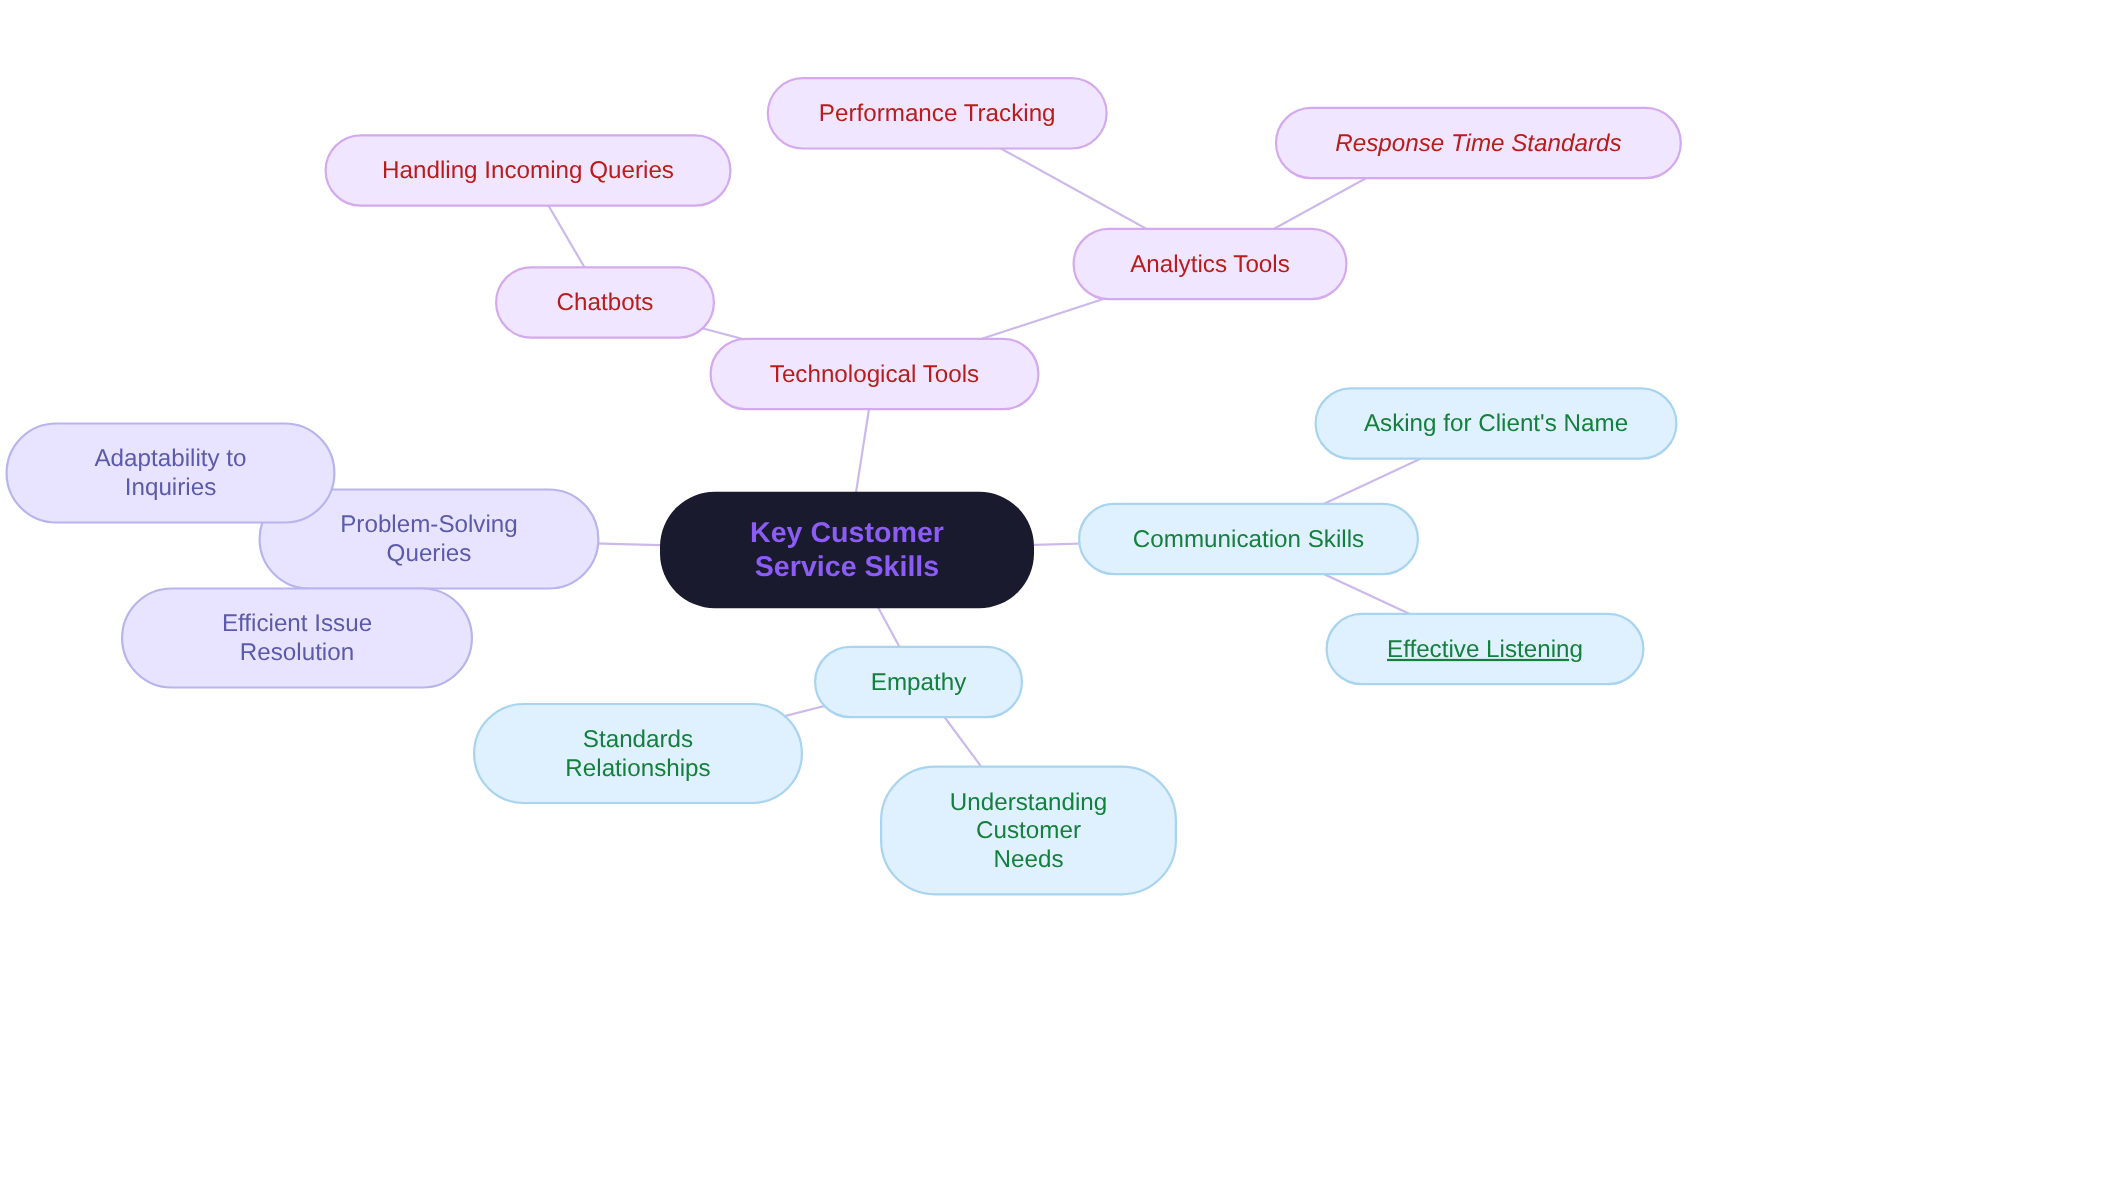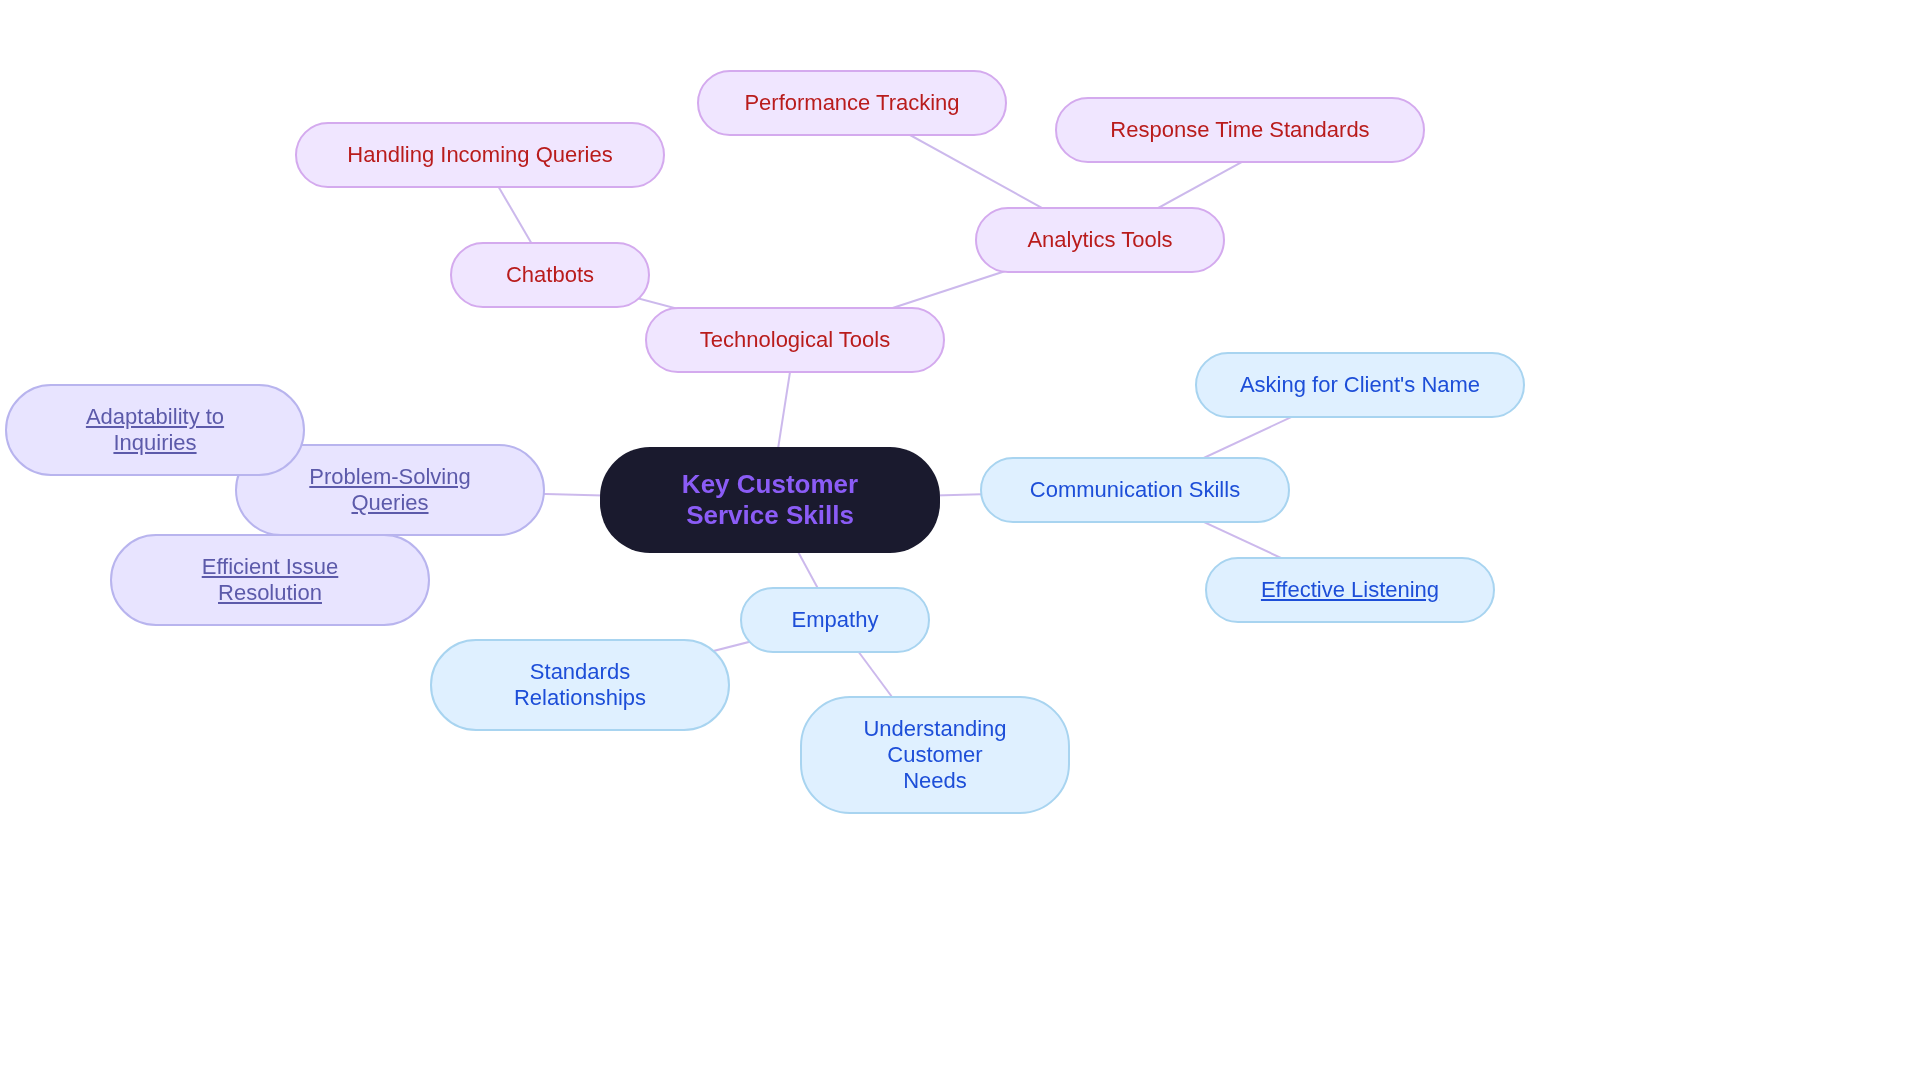--- a/index.html
+++ b/index.html
@@ -46,32 +46,31 @@
     }
     .node-purple {
       background: #f0e6ff;
       color: #b91c1c;
       border: 2px solid #d4aaee;
       font-size: 22px;
       padding: 18px 36px;
     }
     .node-blue {
       background: #dff0ff;
-      color: #1d4ed8;
+      color: #15803d;
       border: 2px solid #a8d4f0;
       font-size: 22px;
       padding: 18px 36px;
     }
     .node-lavender {
       background: #e8e4ff;
       color: #5c5aaa;
       border: 2px solid #b8b4ee;
       font-size: 22px;
       padding: 18px 36px;
-      text-decoration: underline;
     }
   </style>
 </head>
 <body>
 
 <div id="mind-map-container">
   <svg id="connections">
       <line x1="770" y1="500" x2="795" y2="340" stroke="#c0a8e8" stroke-width="2" opacity="0.8"></line>
       <line x1="795" y1="340" x2="1100" y2="240" stroke="#c0a8e8" stroke-width="2" opacity="0.8"></line>
       <line x1="795" y1="340" x2="550" y2="275" stroke="#c0a8e8" stroke-width="2" opacity="0.8"></line>
@@ -84,21 +83,21 @@
       <line x1="770" y1="500" x2="1135" y2="490" stroke="#c0a8e8" stroke-width="2" opacity="0.8"></line>
       <line x1="1135" y1="490" x2="1360" y2="385" stroke="#c0a8e8" stroke-width="2" opacity="0.8"></line>
       <line x1="1135" y1="490" x2="1350" y2="590" stroke="#c0a8e8" stroke-width="2" opacity="0.8"></line>
       <line x1="770" y1="500" x2="835" y2="620" stroke="#c0a8e8" stroke-width="2" opacity="0.8"></line>
       <line x1="835" y1="620" x2="580" y2="685" stroke="#c0a8e8" stroke-width="2" opacity="0.8"></line>
       <line x1="835" y1="620" x2="935" y2="755" stroke="#c0a8e8" stroke-width="2" opacity="0.8"></line>
     </svg>
   <div id="nodes-container">
       <div class="node node-center" style="left: 770px; top: 500px;">Key Customer Service Skills</div>
       <div class="node node-purple" style="left: 852px; top: 103px; width: 310px; white-space: pre-line;">Performance Tracking</div>
-      <div class="node node-purple" style="left: 1240px; top: 130px; width: 370px; white-space: pre-line;">Response Time Standards</div>
+      <div class="node node-purple" style="left: 1344px; top: 130px; width: 370px; white-space: pre-line; font-style: italic;">Response Time Standards</div>
       <div class="node node-purple" style="left: 1100px; top: 240px; width: 250px; white-space: pre-line;">Analytics Tools</div>
       <div class="node node-purple" style="left: 480px; top: 155px; width: 370px; white-space: pre-line;">Handling Incoming Queries</div>
       <div class="node node-purple" style="left: 550px; top: 275px; width: 200px; white-space: pre-line;">Chatbots</div>
       <div class="node node-purple" style="left: 795px; top: 340px; width: 300px; white-space: pre-line;">Technological Tools</div>
       <div class="node node-lavender" style="left: 390px; top: 490px; width: 310px; white-space: pre-line;">Problem-Solving Queries</div>
       <div class="node node-lavender" style="left: 155px; top: 430px; width: 300px; white-space: pre-line;">Adaptability to Inquiries</div>
       <div class="node node-lavender" style="left: 270px; top: 580px; width: 320px; white-space: pre-line;">Efficient Issue Resolution</div>
       <div class="node node-blue" style="left: 1135px; top: 490px; width: 310px; white-space: pre-line;">Communication Skills</div>
       <div class="node node-blue" style="left: 1360px; top: 385px; width: 330px; white-space: pre-line;">Asking for Client's Name</div>
       <div class="node node-blue" style="left: 1350px; top: 590px; width: 290px; white-space: pre-line; text-decoration: underline;">Effective Listening</div>

